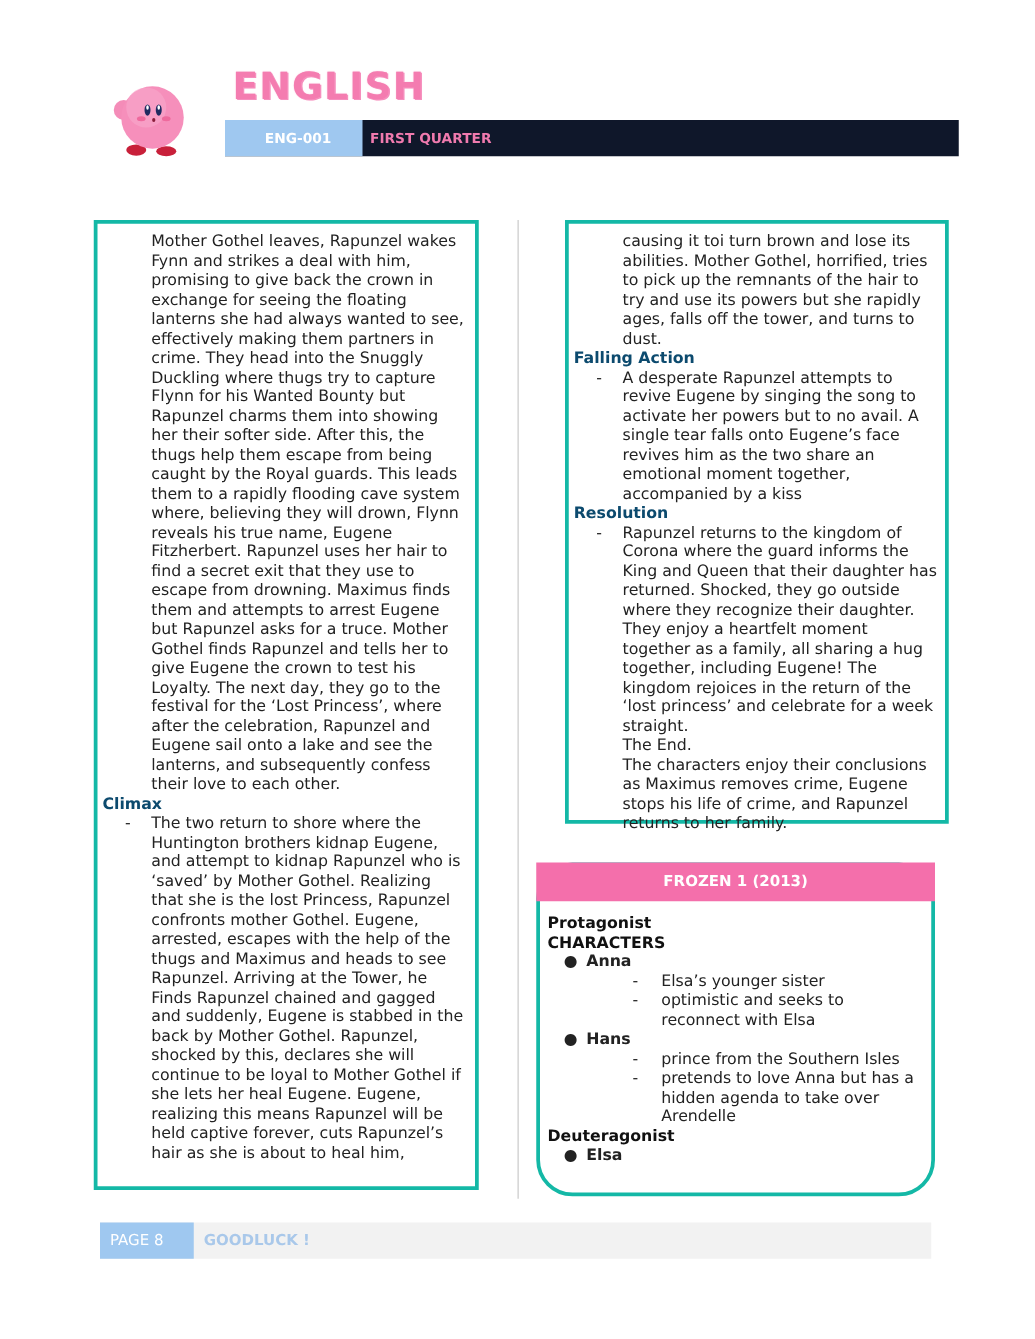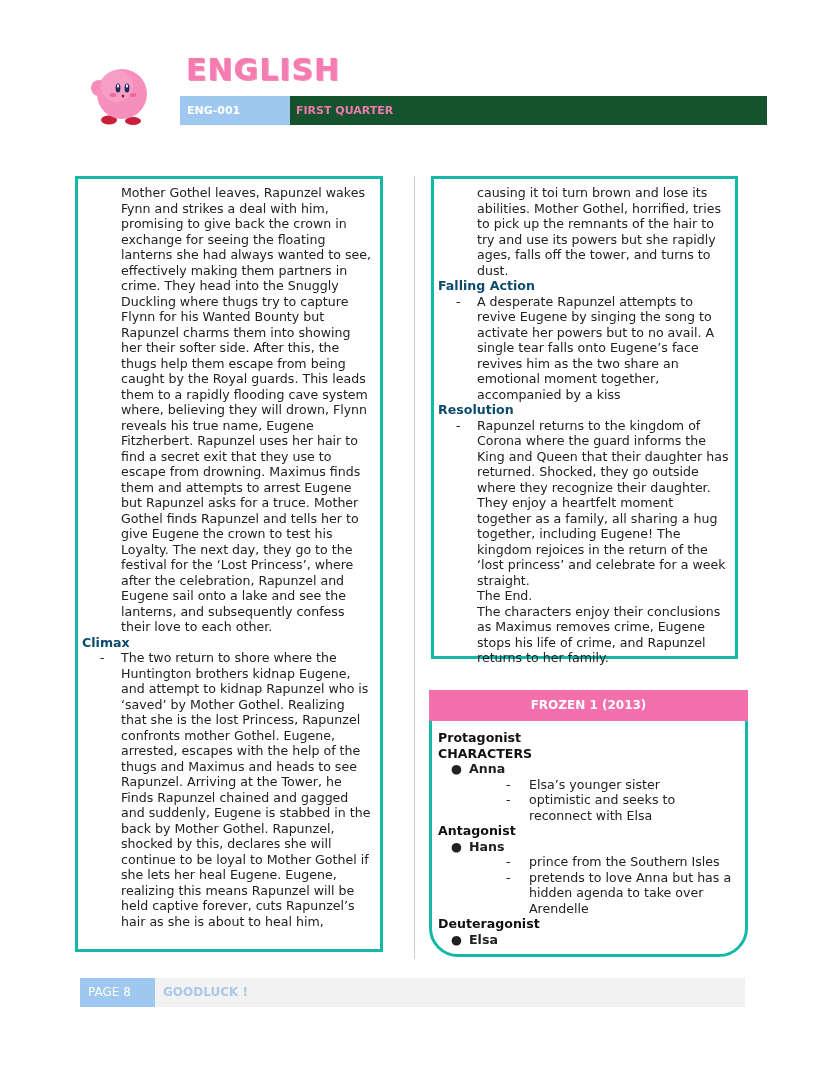--- a/index.html
+++ b/index.html
@@ -6,33 +6,33 @@
   body {
     width: 828px; height: 1071px; background: #ffffff; position: relative; overflow: hidden;
     font-family: "DejaVu Sans", sans-serif; color: #222;
   }
   .mascot { position: absolute; left: 89px; top: 64px; width: 64px; height: 62px; }
   .title {
     position: absolute; left: 186px; top: 52px; font-family: "DejaVu Sans", sans-serif;
     font-weight: 900; font-size: 30px; letter-spacing: 1px; color: #f47cb0;
     text-shadow: 0 0 1px #f9a8cc, 1px 1px 0 #f58bbb;
   }
-  .header-bar { position: absolute; left: 180px; top: 96px; width: 587px; height: 29px; background: #14532d; }
+  .header-bar { position: absolute; left: 180px; top: 96px; width: 587px; height: 29px; background: #0f172a; text-align: center; }
   .header-code {
     position: absolute; left: 0; top: 0; width: 110px; height: 29px; background: #9fc8f0;
     color: #fff; font-weight: bold; font-size: 11px; line-height: 29px; padding-left: 7px; box-sizing: border-box;
   }
   .header-quarter {
     position: absolute; left: 116px; top: 0; height: 29px; line-height: 29px;
     color: #f07aae; font-weight: bold; font-size: 11px;
   }
   .divider { position: absolute; left: 414px; top: 176px; width: 1px; height: 783px; background: #cccccc; }
   .box { position: absolute; border: 3px solid #14b8a6; box-sizing: border-box; background: #fff; }
   .box-left { left: 75px; top: 176px; width: 308px; height: 776px; }
-  .box-right-top { left: 431px; top: 176px; width: 307px; height: 483px; }
+  .box-right-top { left: 452px; top: 176px; width: 307px; height: 483px; }
   .box-right-bottom { left: 429px; top: 690px; width: 319px; height: 267px; border-radius: 29px; }
   .text {
     font-size: 12.6px; line-height: 15.5px; color: #222;
   }
   .para { margin: 0; }
   .indent { padding-left: 43px; }
   .heading { font-weight: bold; padding-left: 4px; color: #0c4a6e; }
   .dash-item { position: relative; padding-left: 43px; }
   .dash-item .dash { position: absolute; left: 22px; top: 0; }
   .frozen-header {
@@ -123,21 +123,20 @@
     </div>
     <div class="sub">
       <span class="dash">-</span>
       <span>Elsa’s younger sister</span>
     </div>
     <div class="sub" style="padding-right:40px;">
       <span class="dash">-</span>
       <span>optimistic and seeks to reconnect with Elsa</span>
     </div>
 
-    <div class="fb-head">Antagonist</div>
     <div class="bullet">
       <span class="dot">●</span>
       <span>Hans</span>
     </div>
     <div class="sub">
       <span class="dash">-</span>
       <span>prince from the Southern Isles</span>
     </div>
     <div class="sub" style="padding-right:8px;">
       <span class="dash">-</span>

